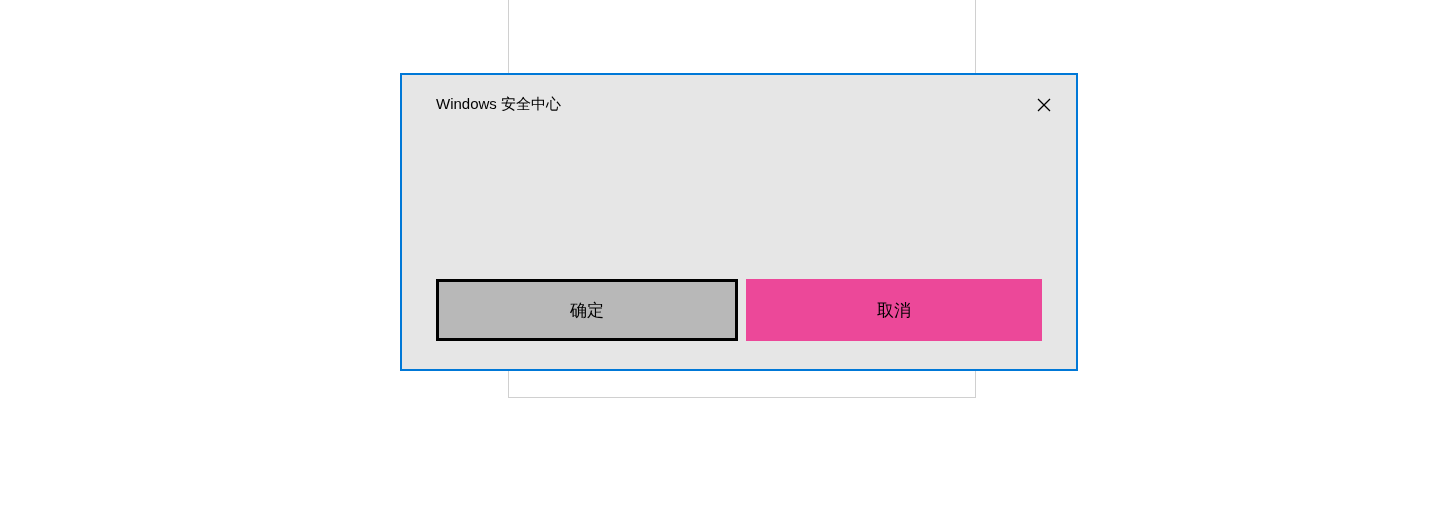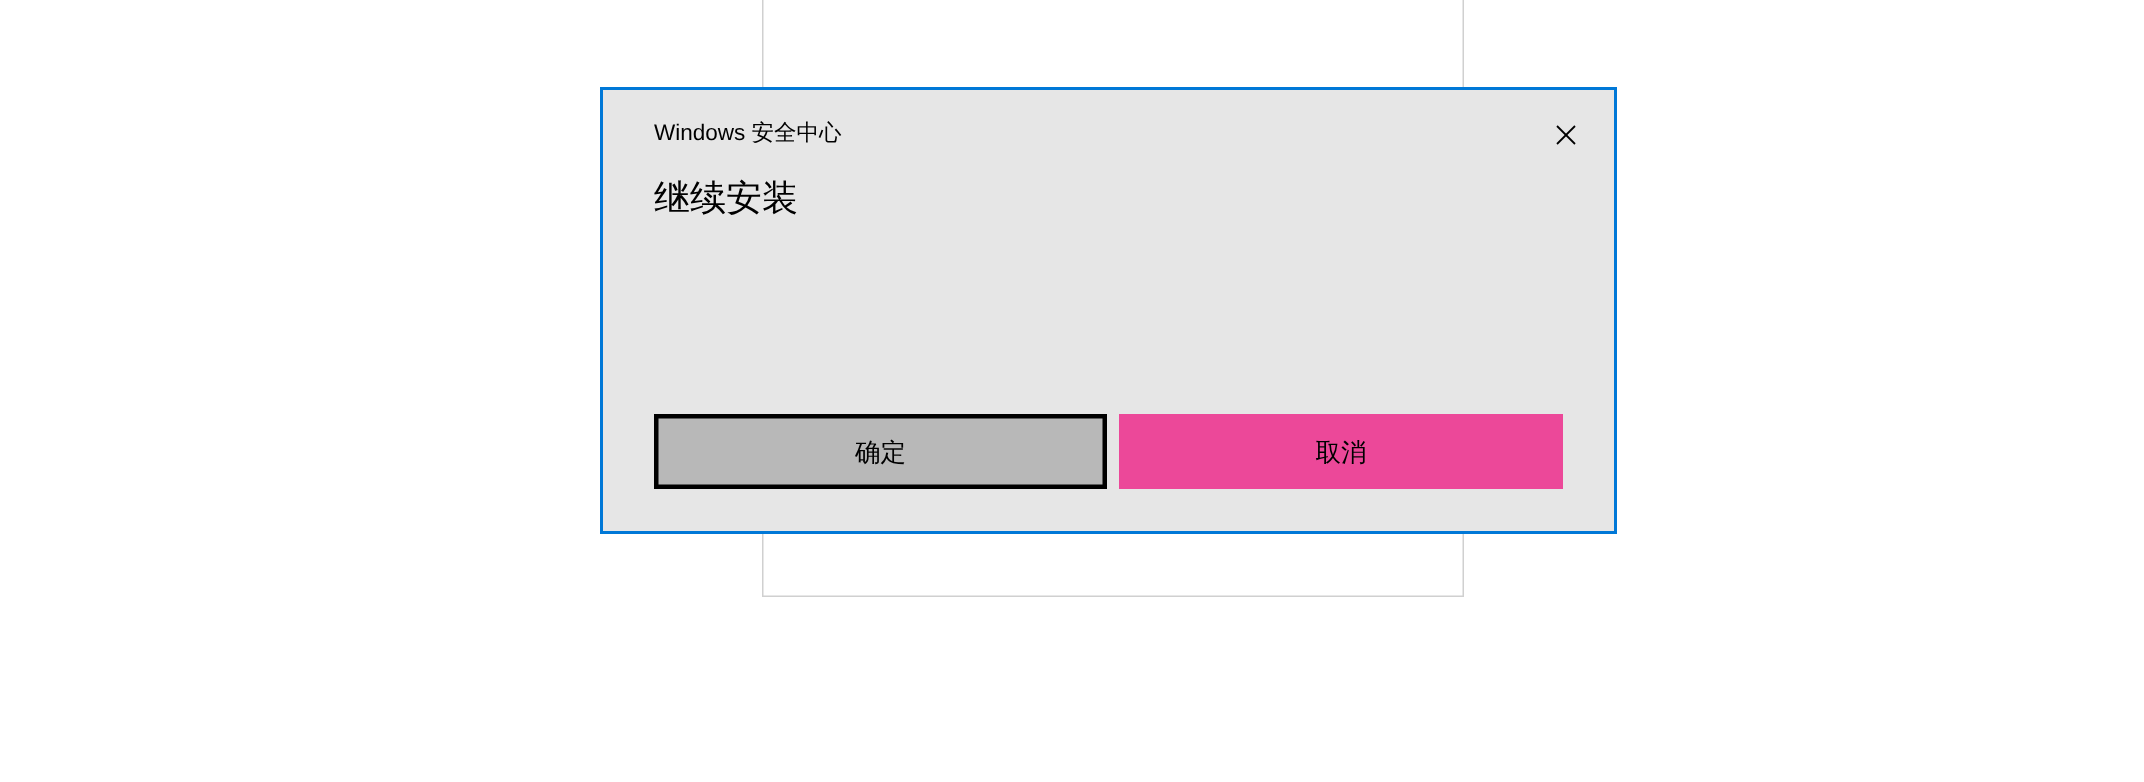--- a/index.html
+++ b/index.html
@@ -24,21 +24,21 @@
       width: 468px;
       height: 398px;
       border: 1px solid #d0d0d0;
       border-top: none;
       background: #ffffff;
     }
     
     .dialog {
       position: absolute;
       left: 400px;
-      top: 58px;
+      top: 73px;
       width: 678px;
       height: 298px;
       background: #e6e6e6;
       border: 2px solid #0078d7;
     }
     
     .dialog-header {
       display: flex;
       justify-content: space-between;
       align-items: flex-start;
@@ -85,21 +85,21 @@
       position: absolute;
       bottom: 28px;
       left: 34px;
       right: 34px;
       display: flex;
       gap: 8px;
     }
     
     .btn {
       flex: 1;
-      height: 50px;
+      height: 62px;
       font-size: 17px;
       font-family: inherit;
       cursor: pointer;
       display: flex;
       align-items: center;
       justify-content: center;
       color: #000000;
     }
     
     .btn-primary {
@@ -121,21 +121,20 @@
   <div class="dialog-header">
     <div class="dialog-source">Windows 安全中心</div>
     <div class="close-btn">
       <svg viewBox="0 0 14 14">
         <line x1="1" y1="1" x2="13" y2="13" stroke="#000000" stroke-width="1.2"></line>
         <line x1="13" y1="1" x2="1" y2="13" stroke="#000000" stroke-width="1.2"></line>
       </svg>
     </div>
   </div>
 
-  <div class="dialog-title">继续安装</div>
 
 
   <div class="dialog-buttons">
     <button class="btn btn-primary">
       <span>确定</span>
     </button>
     <button class="btn btn-secondary">
       <span>取消</span>
     </button>
   </div>

